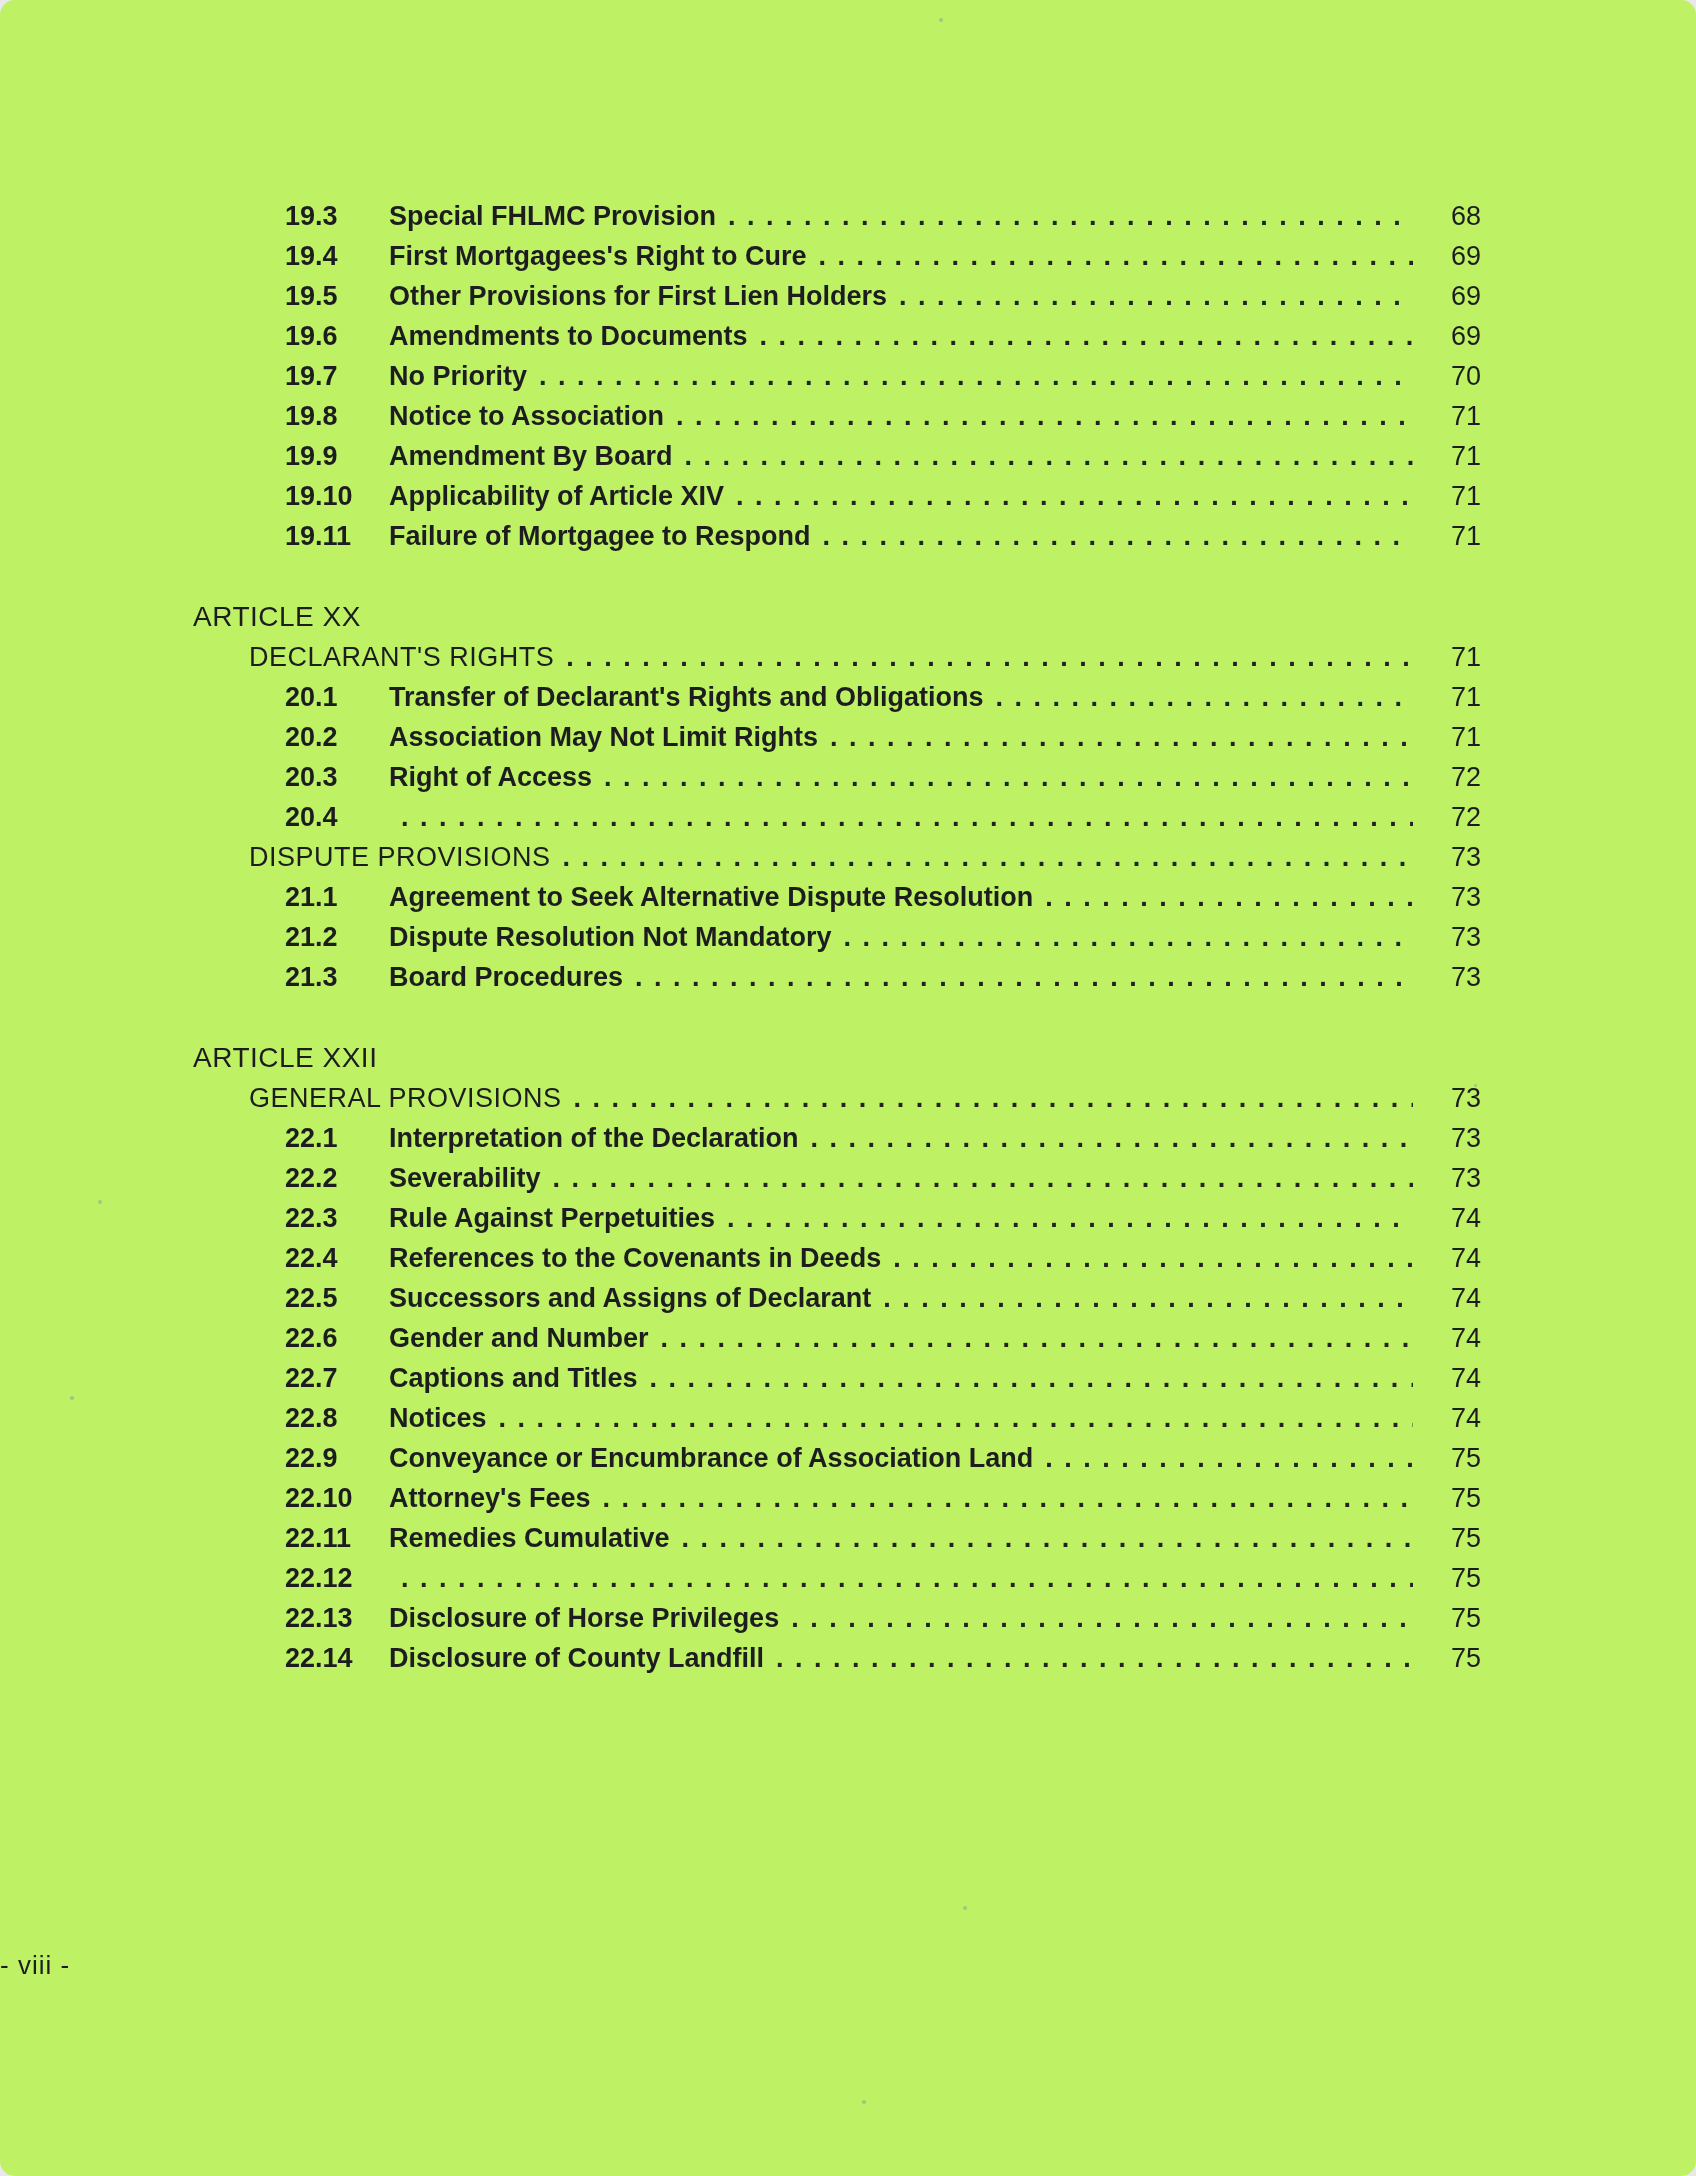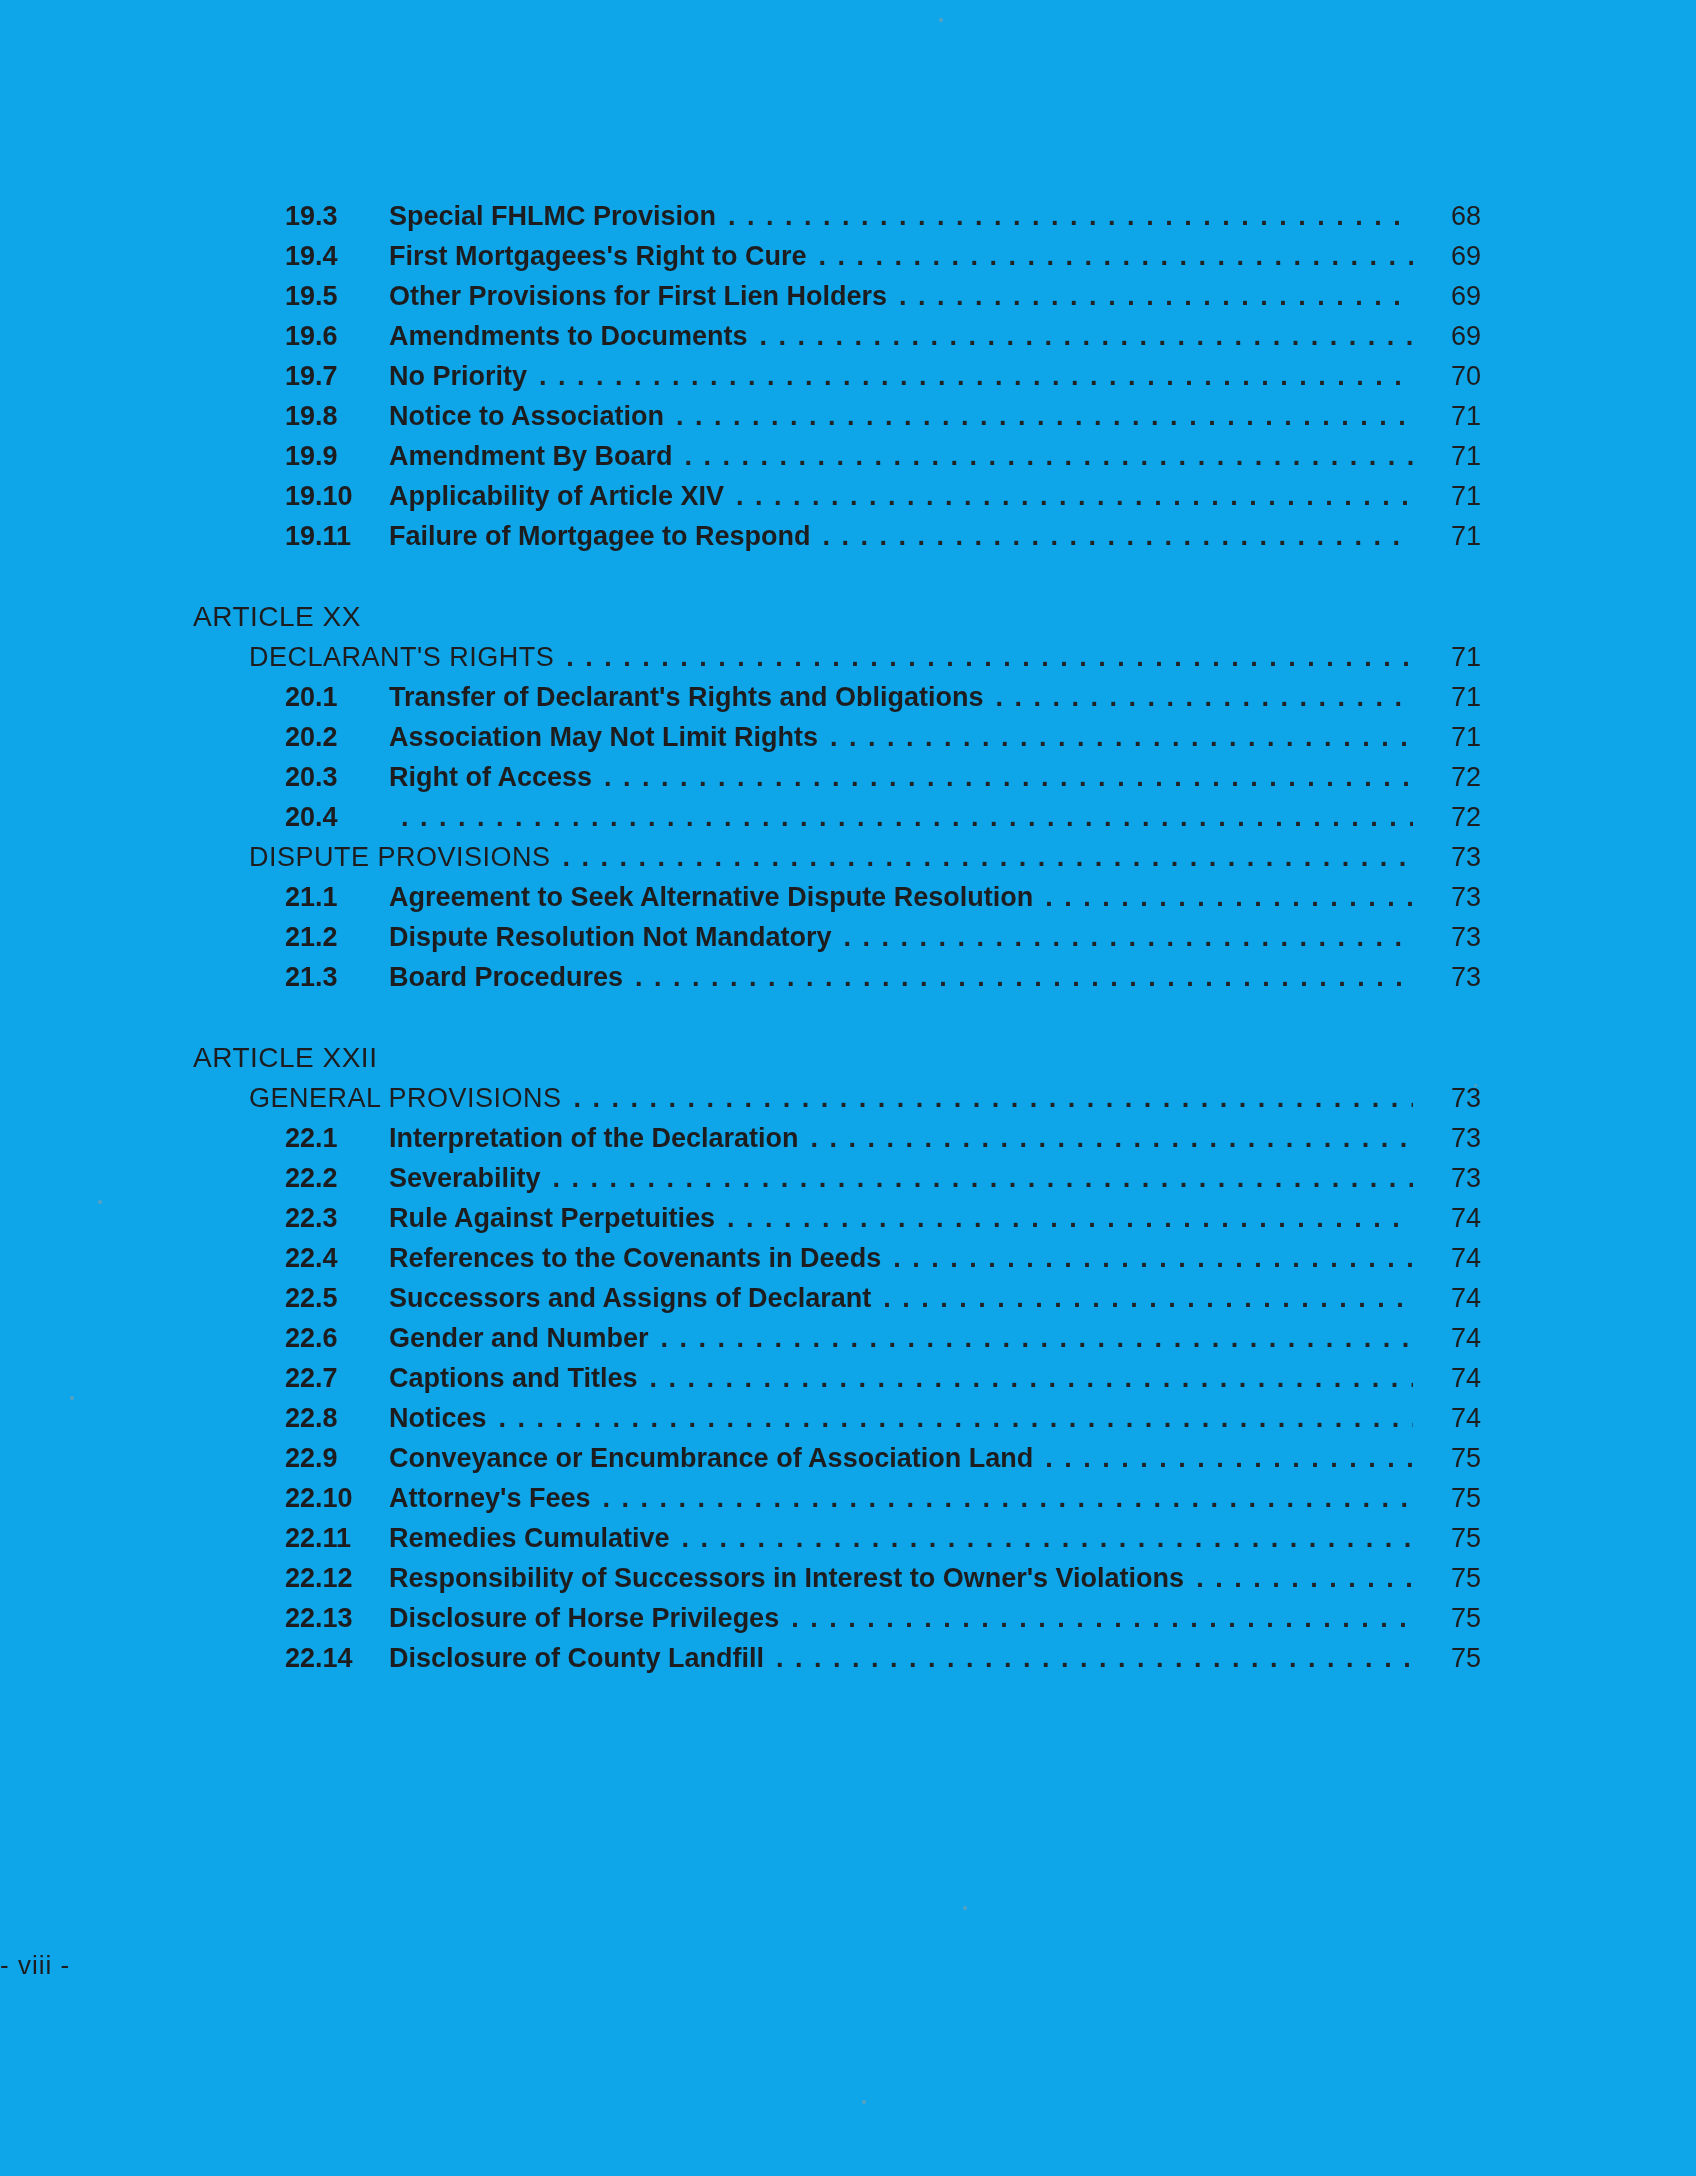--- a/index.html
+++ b/index.html
@@ -5,24 +5,25 @@
   html, body {
     margin: 0;
     padding: 0;
     background: #e8e8e8;
   }
   .page {
     position: relative;
     width: 1696px;
     height: 2176px;
     margin: 0 auto;
-    background: #0ea5e9;
+    background: #bef264;
     font-family: "Liberation Sans", sans-serif;
     color: #1d1d1f;
     overflow: hidden;
+    border-radius: 15px;
   }
   .toc {
     position: absolute;
     left: 193px;
     right: 215px;
     top: 196px;
   }
   .row {
     display: flex;
     align-items: baseline;
@@ -278,21 +279,20 @@
         <span class="pageref">75</span>
       </div>
       <div class="row entry-row">
         <span class="num">22.11</span>
         <span class="title">Remedies Cumulative</span>
         <span class="leader">. . . . . . . . . . . . . . . . . . . . . . . . . . . . . . . . . . . . . . . . . . . . . . . . . . . . . . . . . . . . . . . . . . . . . . . . . . . . . . . . . . . . . . . . . . . . . . . . . . . . . . . . . . . . . . . . . . . . . . . . </span>
         <span class="pageref">75</span>
       </div>
       <div class="row entry-row">
         <span class="num">22.12</span>
-        <span class="title">Responsibility of Successors in Interest to Owner's Violations</span>
         <span class="leader">. . . . . . . . . . . . . . . . . . . . . . . . . . . . . . . . . . . . . . . . . . . . . . . . . . . . . . . . . . . . . . . . . . . . . . . . . . . . . . . . . . . . . . . . . . . . . . . . . . . . . . . . . . . . . . . . . . . . . . . . </span>
         <span class="pageref">75</span>
       </div>
       <div class="row entry-row">
         <span class="num">22.13</span>
         <span class="title">Disclosure of Horse Privileges</span>
         <span class="leader">. . . . . . . . . . . . . . . . . . . . . . . . . . . . . . . . . . . . . . . . . . . . . . . . . . . . . . . . . . . . . . . . . . . . . . . . . . . . . . . . . . . . . . . . . . . . . . . . . . . . . . . . . . . . . . . . . . . . . . . . </span>
         <span class="pageref">75</span>
       </div>
       <div class="row entry-row">

